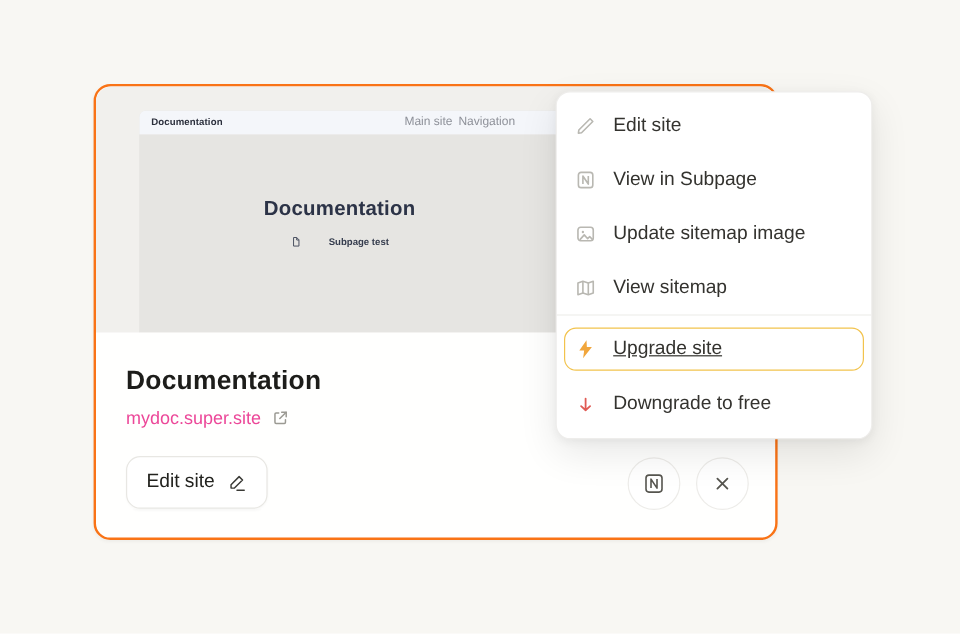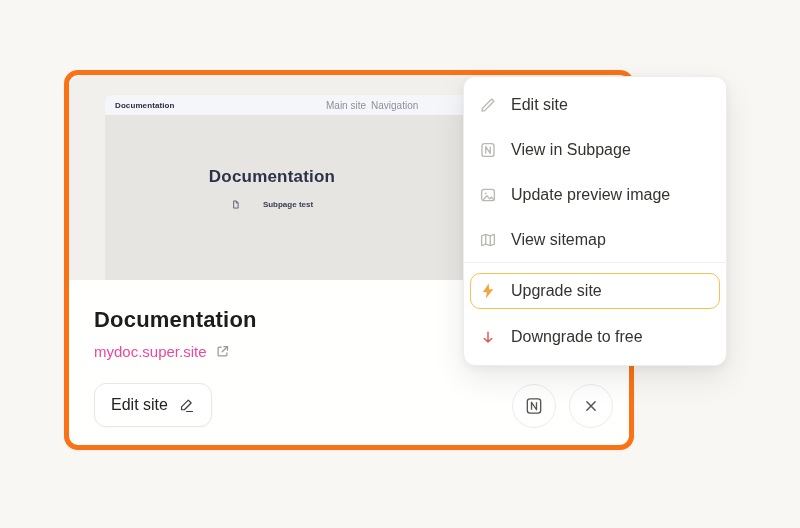--- a/index.html
+++ b/index.html
@@ -6,22 +6,22 @@
   html,body { width:800px; height:528px; }
   body {
     font-family:"Liberation Sans", sans-serif;
     background:#f8f7f3;
     position:relative;
     overflow:hidden;
   }
 
   
   .card {
-    position:absolute; left:64px; top:70px; width:570px; height:380px;
-    background:#fffffe; border:5px solid #f97316; border-radius:14px;
+    position:absolute; left:78px; top:70px; width:570px; height:380px;
+    background:#fffffe; border:2px solid #f97316; border-radius:14px;
     box-shadow:0 1px 3px rgba(0,0,0,0.04);
   }
   .preview-zone {
     position:absolute; left:0; top:0; right:0; height:205px;
     background:#f1f0ed; border-radius:13px 13px 0 0; overflow:hidden;
   }
   .thumbnail {
     position:absolute; left:36px; top:20px; right:0; bottom:0;
     background:#e6e5e2; border-top-left-radius:6px; overflow:hidden;
   }
@@ -95,21 +95,21 @@
     font-size:16px; color:#34332f; cursor:pointer;
   }
   .menu-item .mi-icon { width:18px; height:18px; flex:0 0 18px; color:#b9b8b2;
     display:flex; align-items:center; }
   .menu-item .mi-icon svg { width:18px; height:18px; }
   .menu-divider { height:1px; background:#efeeec; margin:0; }
   .upgrade-box {
     margin:10px 6px 5px; height:36px;
     border:1.5px solid #f2c34d; border-radius:10px;
     display:flex; align-items:center; gap:14px; padding:0 8px;
-    font-size:16px; color:#34332f; cursor:pointer;
+    font-size:16px; color:#34332f; cursor:pointer;text-decoration:underline;
   }
   .upgrade-box .mi-icon { width:18px; height:18px; color:#f1a63c;
     display:flex; align-items:center; }
   .upgrade-box .mi-icon svg { width:18px; height:18px; }
   .menu-item.downgrade .mi-icon { color:#e05b55; }
 </style>
 </head>
 <body>
 
 <div class="card">
@@ -191,21 +191,21 @@
   </div>
 
   <div class="menu-item">
     <span class="mi-icon">
       <svg viewBox="0 0 24 24" fill="none" stroke="currentColor" stroke-width="1.8" stroke-linejoin="round">
           <rect x="3.5" y="4.5" width="17" height="15" rx="3"></rect>
           <circle cx="9" cy="9.8" r="1.3" fill="currentColor" stroke="none"></circle>
           <path d="M5.5 18.5l5-5.5 3.8 4.2 2.2-2.4 3.5 3.7"></path>
         </svg>
     </span>
-    <span>Update preview image</span>
+    <span>Update sitemap image</span>
   </div>
 
   <div class="menu-item">
     <span class="mi-icon">
       <svg viewBox="0 0 24 24" fill="none" stroke="currentColor" stroke-width="1.8" stroke-linejoin="round">
           <path d="M9 4.5L3.5 6.5v13L9 17.5l6 2 5.5-2v-13L15 6.5l-6-2z"></path>
           <path d="M9 4.5v13M15 6.5v13"></path>
         </svg>
     </span>
     <span>View sitemap</span>

